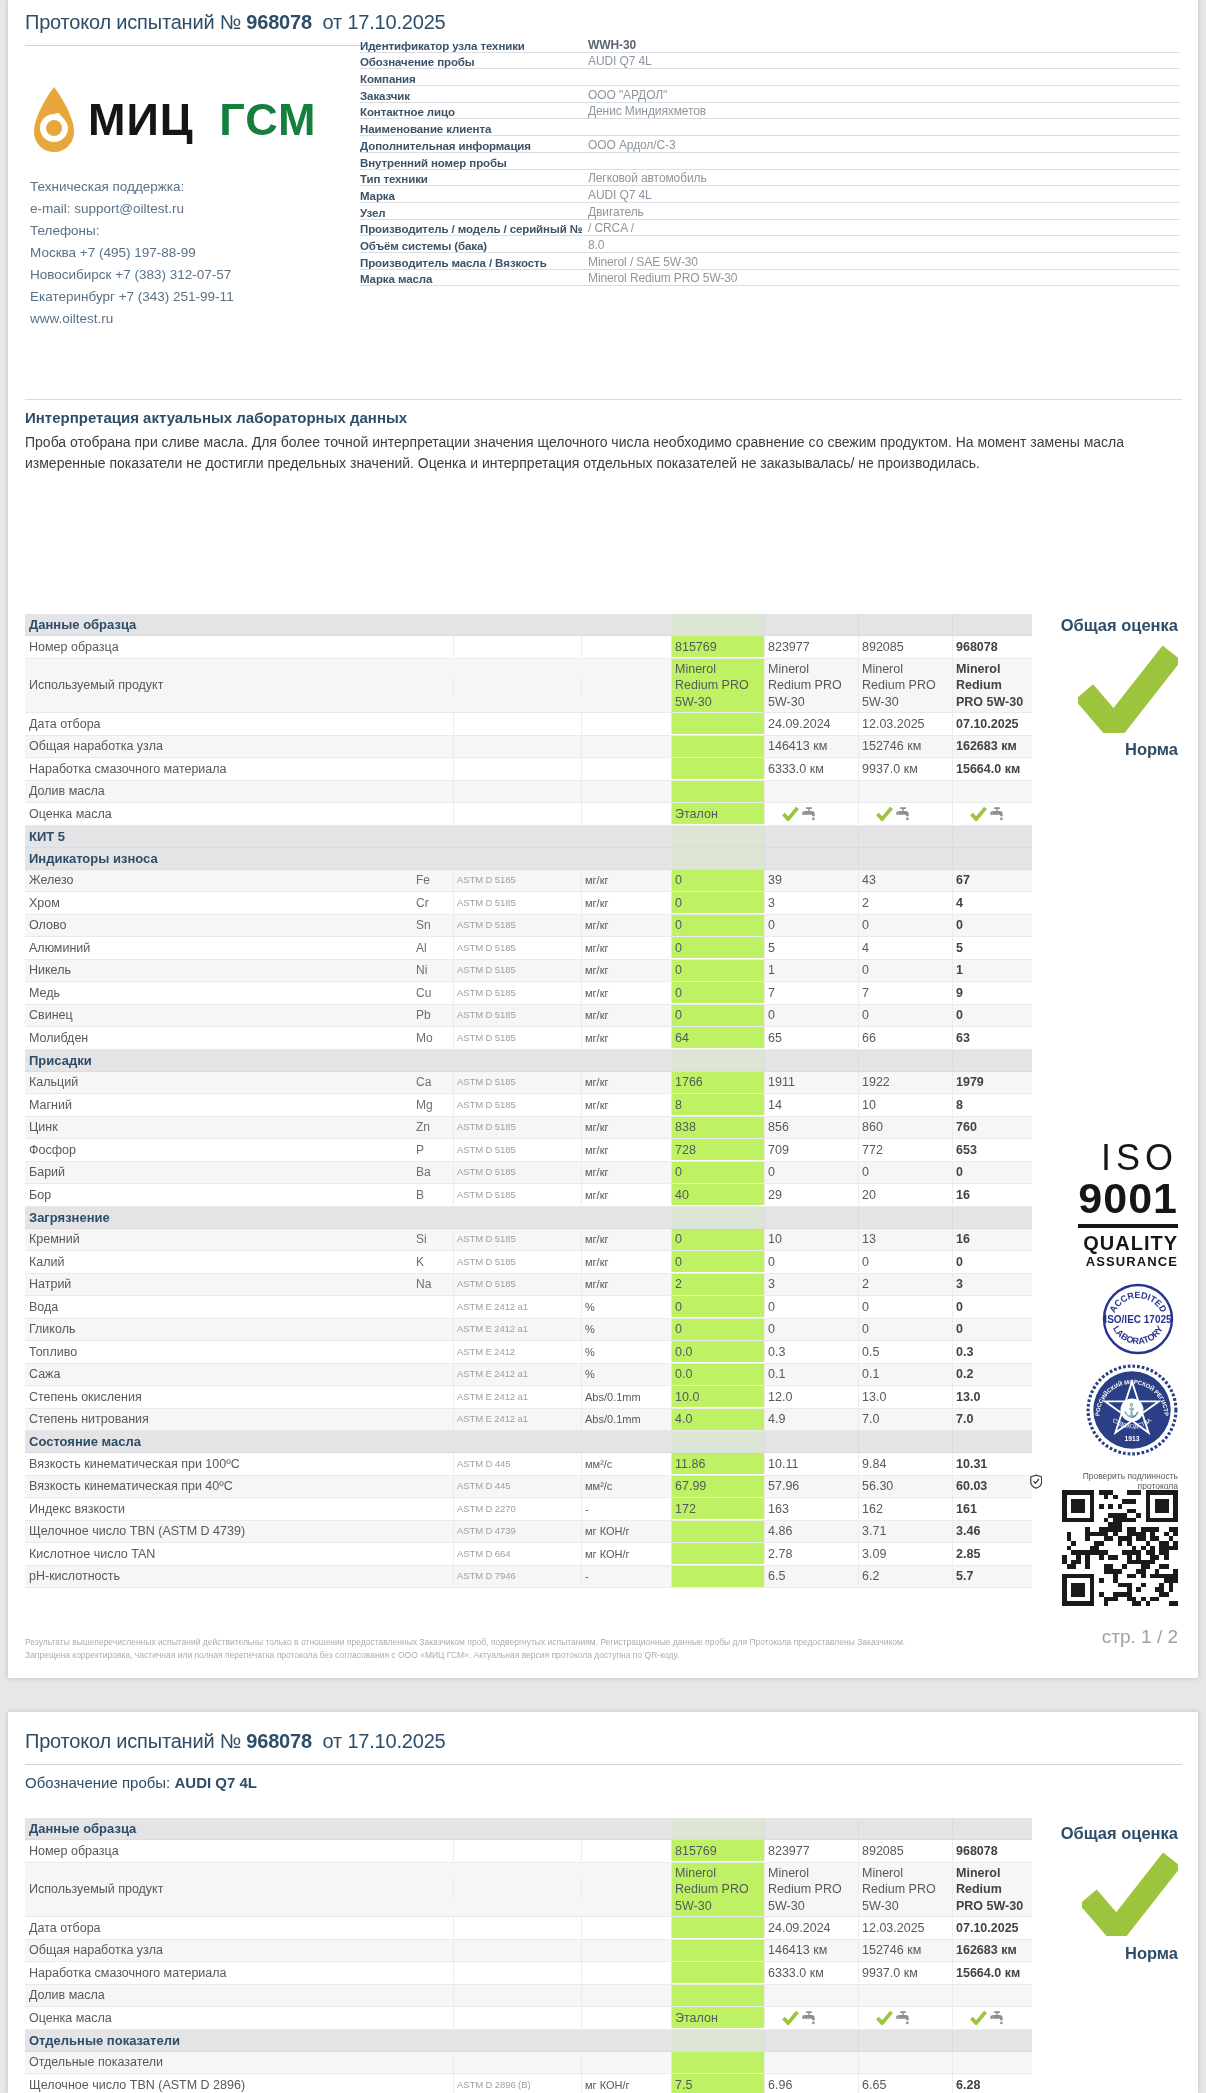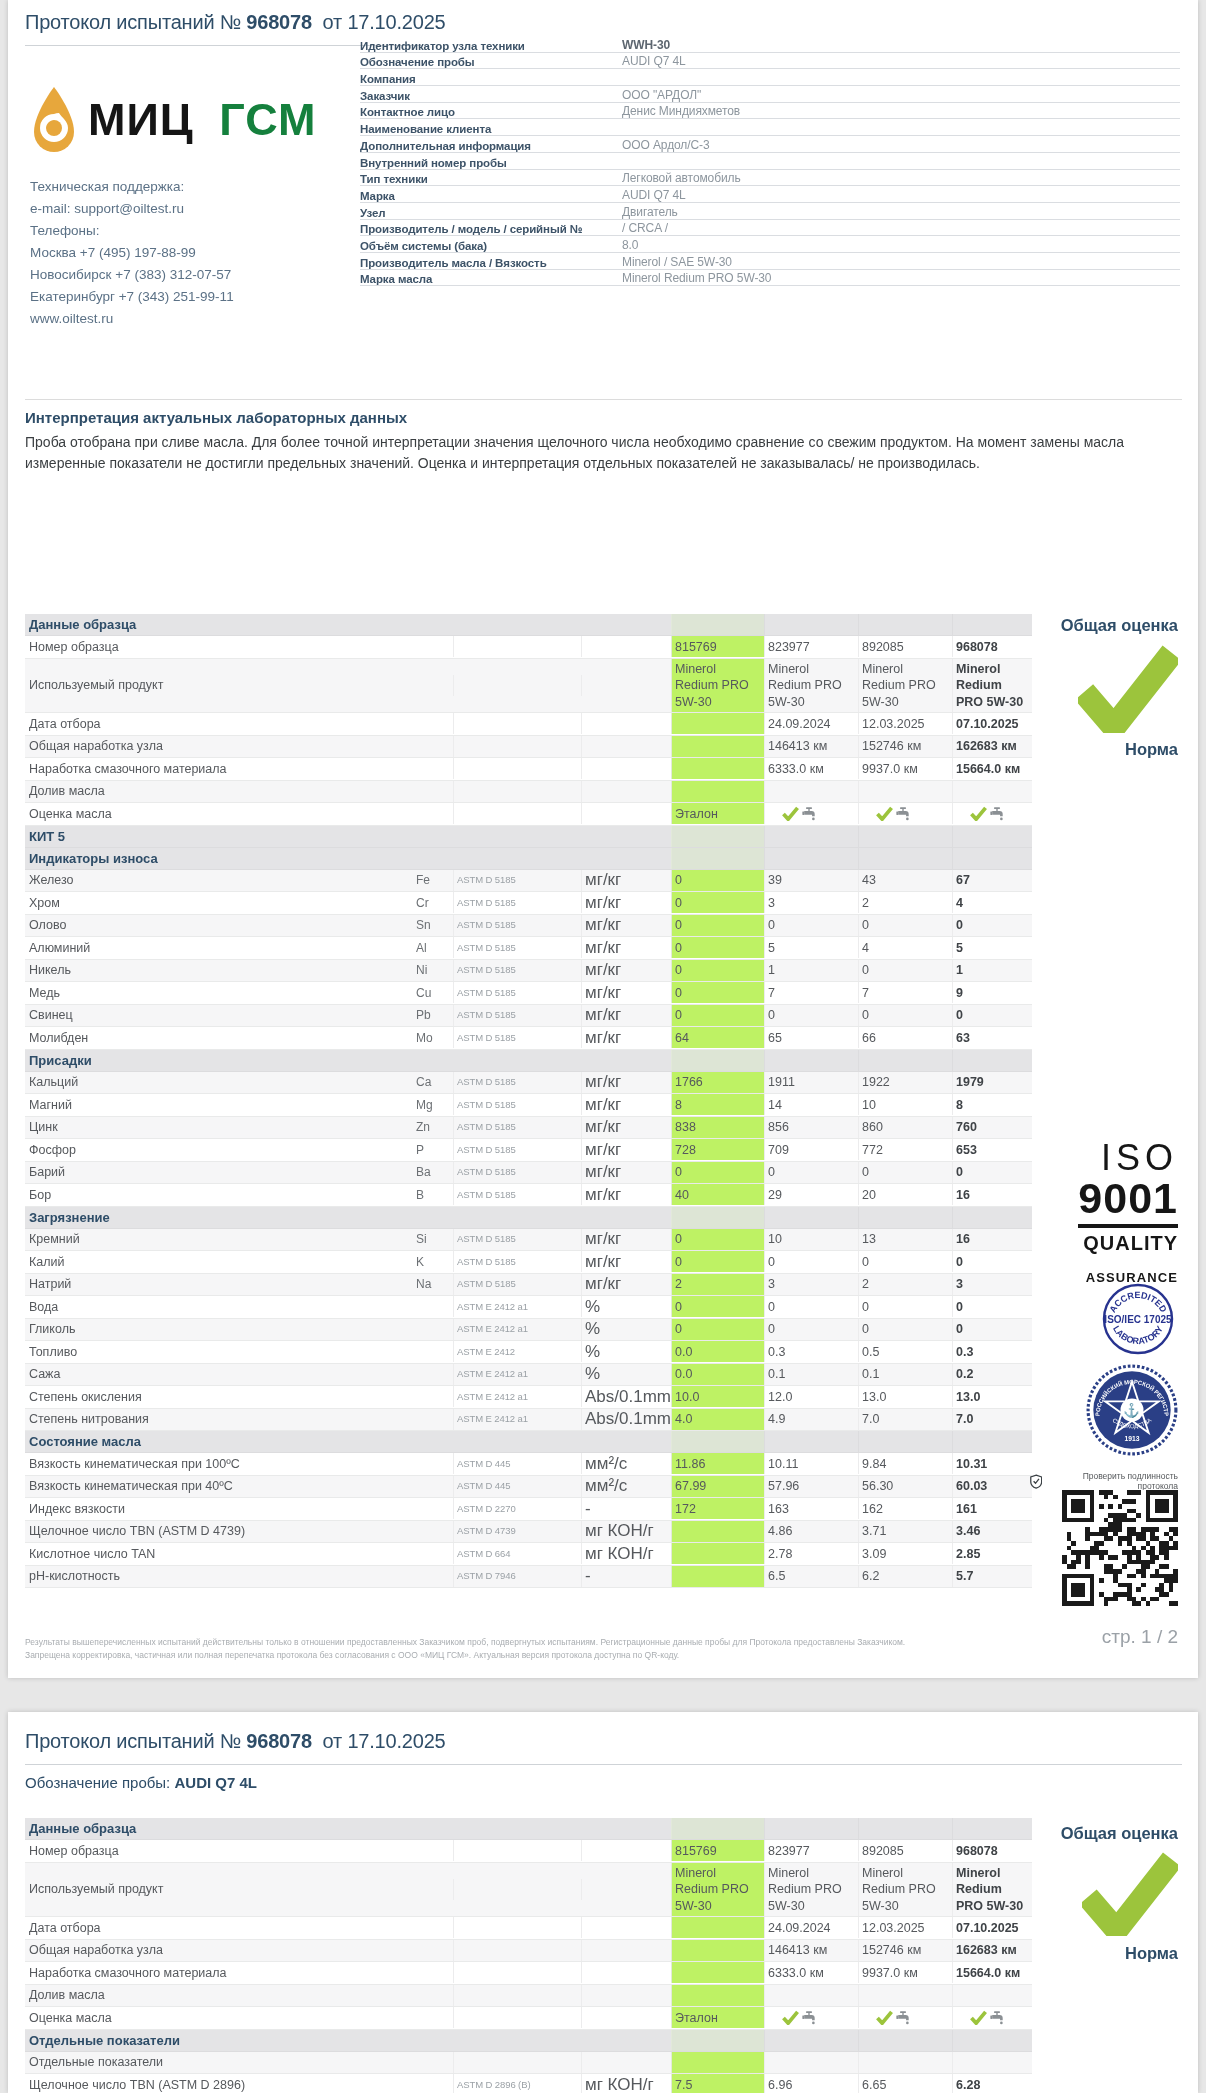--- a/index.html
+++ b/index.html
@@ -19,57 +19,57 @@
 
   
   .brand{position:absolute;left:22px;top:86px;display:flex;align-items:center;}
   .brand-text{font-size:45px;font-weight:800;letter-spacing:1px;margin-left:10px;color:#151515;white-space:nowrap;}
   .brand-text .accent{color:#15803d;margin-left:12px;}
   .contacts{position:absolute;left:22px;top:176px;font-size:13.5px;line-height:22px;color:#5b7186;}
 
   
   .info-table{position:absolute;left:352px;top:36px;width:820px;}
   .info-row{display:flex;align-items:flex-end;height:15.7px;border-bottom:1px solid #dadde1;overflow:hidden;}
-  .info-label{width:262px;flex:none;font-size:11.5px;font-weight:700;color:#3d5368;letter-spacing:-0.1px;}
+  .info-label{width:228px;flex:none;font-size:11.5px;font-weight:700;color:#3d5368;letter-spacing:-0.1px;}
   .info-value{font-size:12px;color:#8d969e;letter-spacing:-0.1px;}
   .info-value.strong{color:#5d6670;font-weight:700;}
 
   
   .sect-rule{position:absolute;left:17px;width:1157px;height:1px;background:#dcdcdc;}
   .interp-head{position:absolute;left:17px;font-size:15px;font-weight:700;color:#2e4d68;}
   .interp-body{position:absolute;left:17px;width:1157px;font-size:14px;line-height:21px;color:#3a3e41;}
 
   
   .lab-table{position:absolute;left:17px;width:1007px;font-size:12.5px;color:#56595d;}
   .trow{display:grid;grid-template-columns:388px 40px 128px 90px 93px 94px 94px 80px;align-items:center;min-height:21.5px;border-bottom:1px solid #e9eaea;background:#fff;}
   .trow.alt{background:#f6f6f7;}
   .trow.tsec{background:#e4e4e6;border-bottom:1px solid #dcdcde;min-height:21px;}
   .tsec .sec-title{grid-column:1/5;font-size:13px;font-weight:700;color:#2e4d68;padding-left:4px;}
   .c{padding:2px 4px 2px 3px;line-height:16px;min-height:17px;display:flex;align-items:center;}
   .c.lab{padding-left:4px;}
   .c.sym{color:#6c7074;font-size:12px;}
   .c.method{font-size:9.5px;color:#9ba1a6;border-left:1px solid #ececed;letter-spacing:-0.1px;}
-  .c.unit{font-size:17px;border-left:1px solid #ececed;text-align:center;}
+  .c.unit{font-size:11px;border-left:1px solid #ececed;text-align:center;}
   .c.ref{background:#bef264;border-left:1px solid #e2e9da;}
   .tsec .c.ref{background:#dde5d5;}
   .c.v{border-left:1px solid #ececed;}
   .tsec .c.v{border-left:1px solid #dcdcde;}
   .c.last{font-weight:700;color:#3f4347;}
   .c .wrapval{white-space:normal;line-height:16.5px;}
   .cf{display:inline-flex;align-items:center;margin-left:14px;}
 
   
   .sb-item{position:absolute;left:1022px;width:148px;text-align:right;}
   .sb-title{font-size:16.5px;font-weight:700;color:#2e4d68;}
   .sb-status{font-size:16.5px;font-weight:700;color:#2e4d68;}
   .iso9001{color:#161616;line-height:1;}
   .iso9001 .l1{font-size:36px;font-weight:400;letter-spacing:5px;padding-left:5px;}
   .iso9001 .l2{font-size:43px;font-weight:800;letter-spacing:1px;display:inline-block;border-bottom:4px solid #161616;padding-bottom:4px;margin-top:1px;}
   .iso9001 .l3{font-size:20px;font-weight:800;letter-spacing:1px;margin-top:5px;}
-  .iso9001 .l4{font-size:13px;font-weight:700;letter-spacing:1.1px;margin-top:18px;}
+  .iso9001 .l4{font-size:13px;font-weight:700;letter-spacing:1.1px;margin-top:2px;}
   .verify{display:flex;align-items:center;justify-content:center;gap:4px;font-size:8.5px;color:#55585b;}
   .pg-label{font-size:19px;color:#9ba1a7;}
 
   
   .footer-note{position:absolute;left:17px;width:1000px;font-size:8.5px;line-height:12.5px;color:#a9adb1;}
 
   .p2-sub{position:absolute;left:17px;font-size:15px;color:#2e4d68;}
   .p2-sub b{font-weight:700;}
 </style>
 </head>

